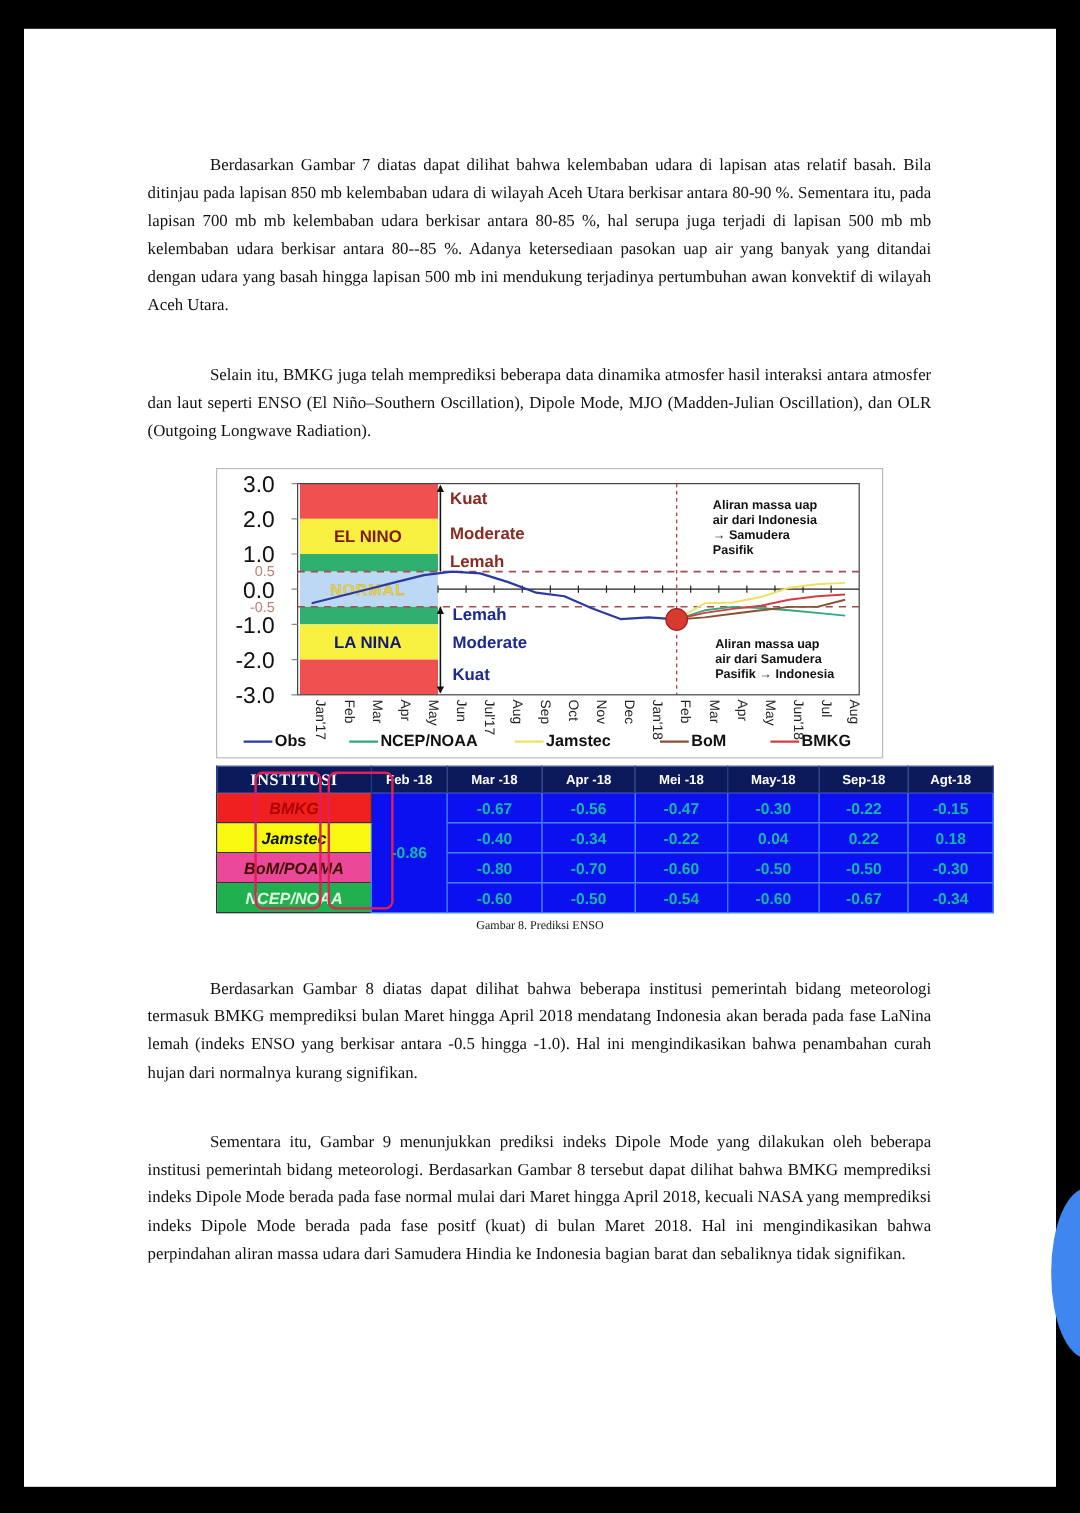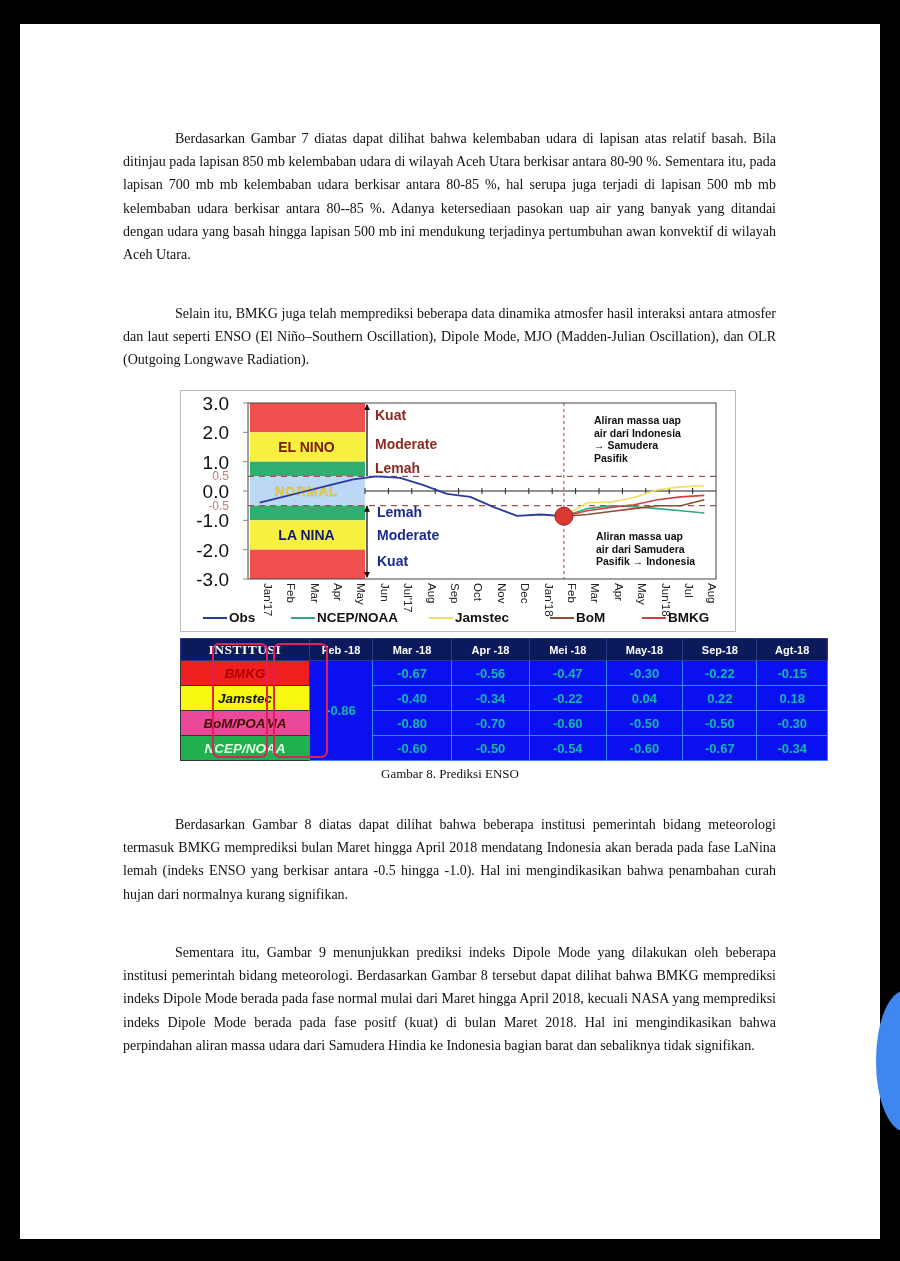--- a/index.html
+++ b/index.html
@@ -6,21 +6,21 @@
   body { width:900px; height:1261px; background:#000; position:relative; overflow:hidden;
          font-family:"Liberation Serif", "DejaVu Serif", serif; }
   .page { position:absolute; left:20px; top:24px; width:860px; height:1215px; background:#fff; }
   .para { position:absolute; left:103px; width:653px; font-size:14px; line-height:23.2px;
           color:#111; text-align:justify; margin:0; }
   .para .ind { display:inline-block; width:52px; }
   #p1 { top:103px; }
   #p2 { top:278px; }
   #p3 { top:789px; }
   #p4 { top:917px; }
-  .caption { position:absolute; left:0; width:860px; top:742px; text-align:center; font-size:13px; color:#111; }
+  .caption { position:absolute; left:0; width:860px; top:742px; text-align:center; font-size:10px; color:#111; }
 
   
   .chart-box { position:absolute; left:160px; top:366px; width:556px; height:242px; background:#fff;
                border:1px solid #bbb; box-sizing:border-box; }
   .chart-box svg { position:absolute; left:0; top:0; }
   .sans { font-family:"Liberation Sans", "DejaVu Sans", sans-serif; }
 
   
   .enso-table { position:absolute; left:160px; top:614px; width:648px; border-collapse:collapse;
                 font-family:"Liberation Sans", "DejaVu Sans", sans-serif; font-weight:bold; font-size:13px; }

